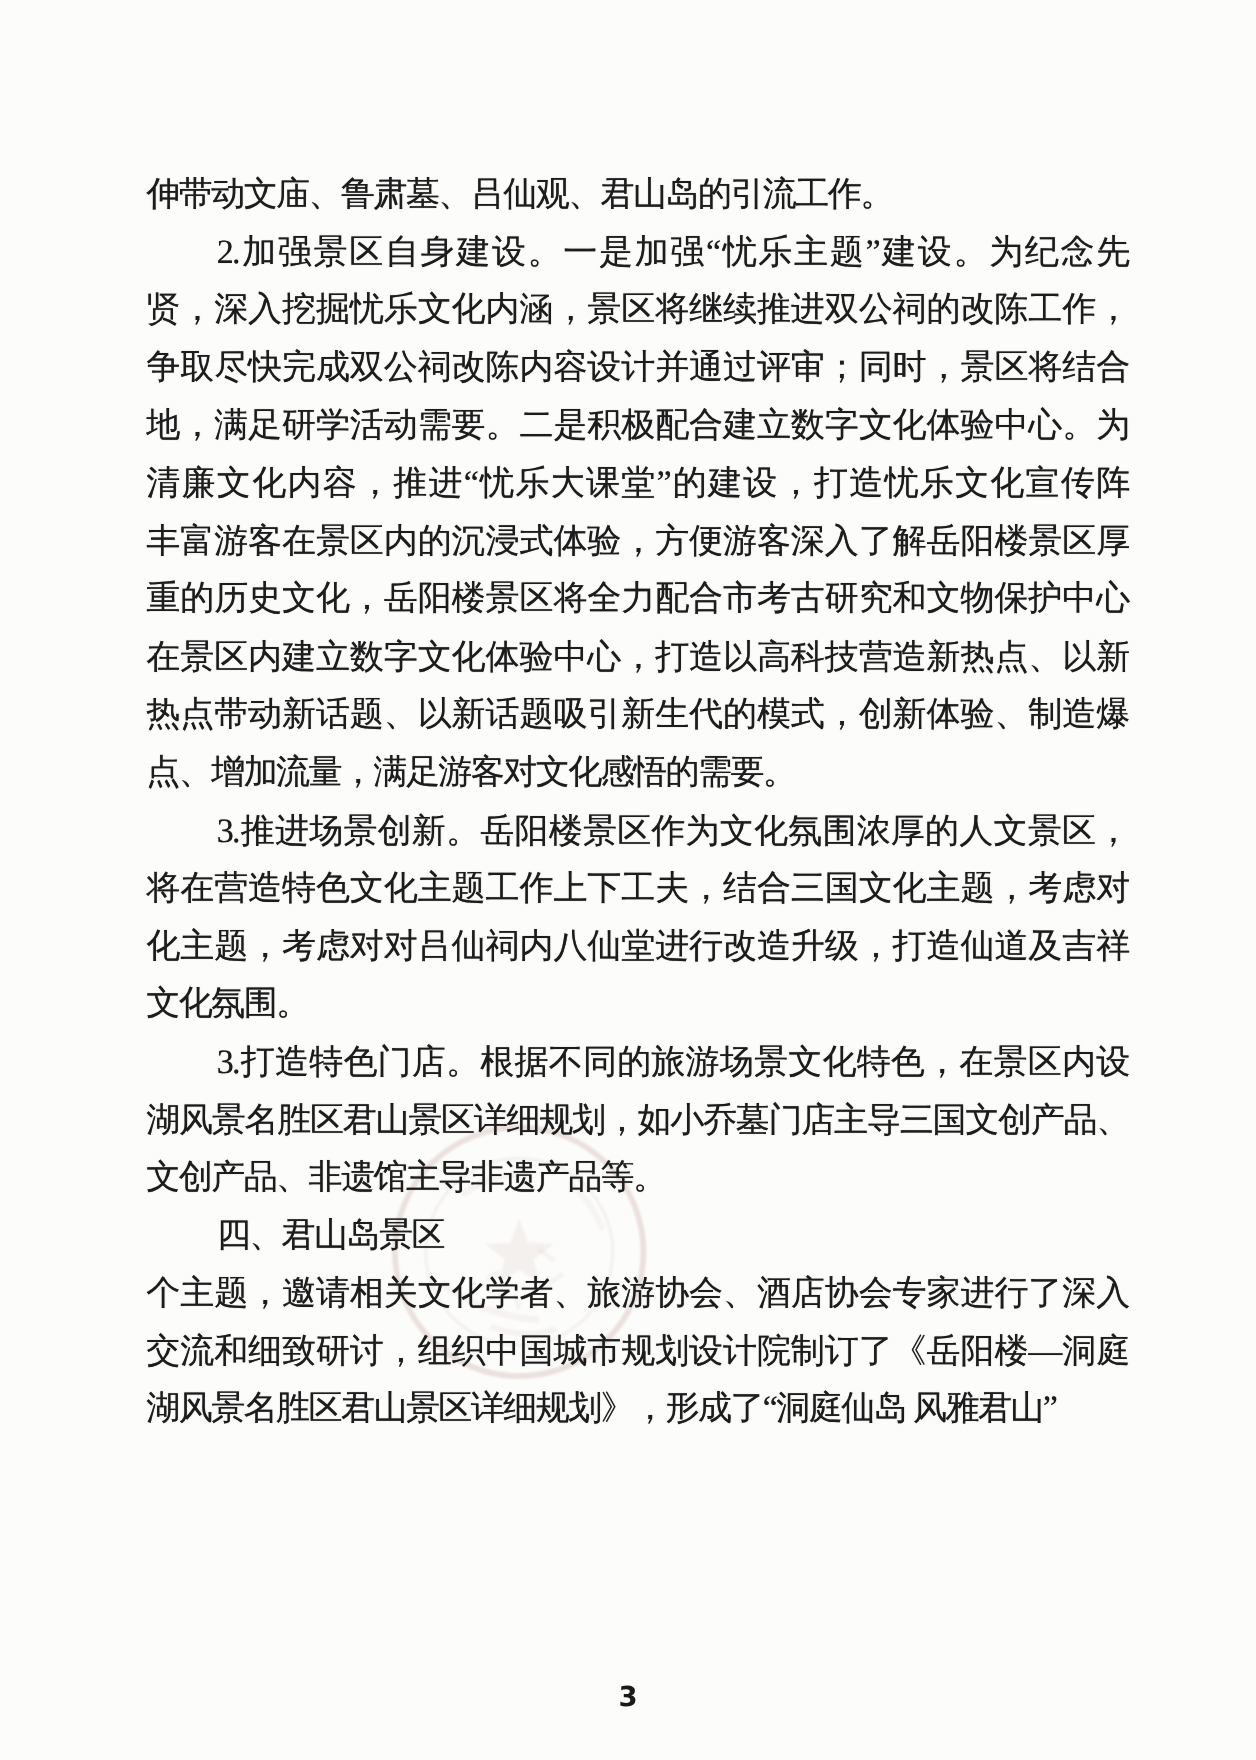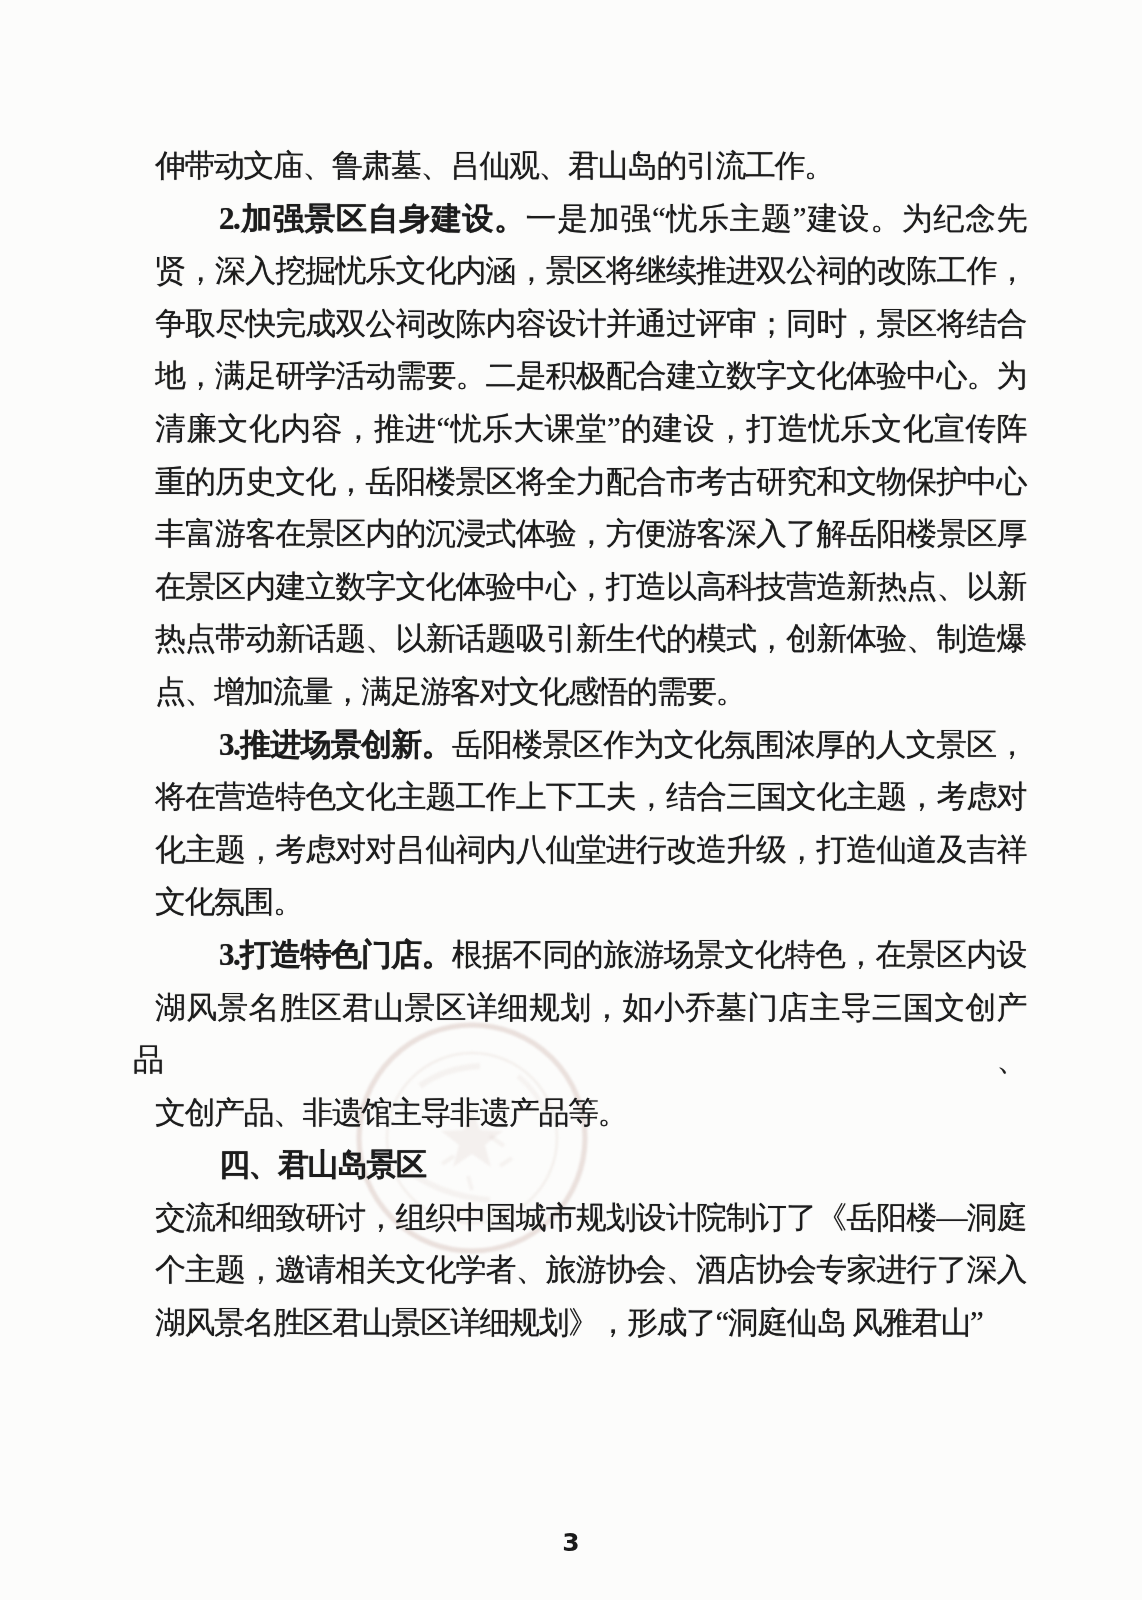--- a/index.html
+++ b/index.html
@@ -7,32 +7,32 @@
     width: 1142px; height: 1600px;
     background: #fcfcfb;
     position: relative;
     overflow: hidden;
     font-family: "Liberation Serif", "DejaVu Serif", serif;
   }
   .page { position: absolute; inset: 0; }
 
   .content {
     position: absolute;
-    left: 133px; top: 140px; width: 893px;
+    left: 133px; top: 150px; width: 893px;
     font-size: 31px;
     letter-spacing: -1.5px;
     line-height: 52.6px;
     color: #1c1c1c;
     text-shadow: 0 0 0.7px rgba(30,30,30,0.75);
   }
   .line { text-align: justify; white-space: normal; }
   .line.fill { text-align-last: justify; }
   .line.end  { text-align-last: left; }
   .indent { text-indent: 64px; }
-  .b { font-weight: bold; margin-left: 22px; }
+  .b { font-weight: normal; }
 
   .seal {
     position: absolute;
     left: 350px; top: 1016px;
     width: 244px; height: 244px;
     filter: blur(1.1px);
     pointer-events: none;
   }
 
   .pagenum {
@@ -63,33 +63,33 @@
     </svg>
   </div>
 
   <div class="content">
     <div class="line end"><span class="b"></span><span>伸带动文庙、鲁肃墓、吕仙观、君山岛的引流工作。</span></div>
     <div class="line fill indent"><span class="b">2.加强景区自身建设。</span><span>一是加强“忧乐主题”建设。为纪念先</span></div>
     <div class="line fill"><span class="b"></span><span>贤，深入挖掘忧乐文化内涵，景区将继续推进双公祠的改陈工作，</span></div>
     <div class="line fill"><span class="b"></span><span>争取尽快完成双公祠改陈内容设计并通过评审；同时，景区将结合</span></div>
     <div class="line fill"><span class="b"></span><span>地，满足研学活动需要。二是积极配合建立数字文化体验中心。为</span></div>
     <div class="line fill"><span class="b"></span><span>清廉文化内容，推进“忧乐大课堂”的建设，打造忧乐文化宣传阵</span></div>
+    <div class="line fill"><span class="b"></span><span>丰富游客在景区内的沉浸式体验，方便游客深入了解岳阳楼景区厚</span></div>
     <div class="line fill"><span class="b"></span><span>重的历史文化，岳阳楼景区将全力配合市考古研究和文物保护中心</span></div>
-    <div class="line fill"><span class="b"></span><span>丰富游客在景区内的沉浸式体验，方便游客深入了解岳阳楼景区厚</span></div>
     <div class="line fill"><span class="b"></span><span>在景区内建立数字文化体验中心，打造以高科技营造新热点、以新</span></div>
     <div class="line fill"><span class="b"></span><span>热点带动新话题、以新话题吸引新生代的模式，创新体验、制造爆</span></div>
     <div class="line end"><span class="b"></span><span>点、增加流量，满足游客对文化感悟的需要。</span></div>
     <div class="line fill indent"><span class="b">3.推进场景创新。</span><span>岳阳楼景区作为文化氛围浓厚的人文景区，</span></div>
     <div class="line fill"><span class="b"></span><span>将在营造特色文化主题工作上下工夫，结合三国文化主题，考虑对</span></div>
     <div class="line fill"><span class="b"></span><span>化主题，考虑对对吕仙祠内八仙堂进行改造升级，打造仙道及吉祥</span></div>
     <div class="line end"><span class="b"></span><span>文化氛围。</span></div>
     <div class="line fill indent"><span class="b">3.打造特色门店。</span><span>根据不同的旅游场景文化特色，在景区内设</span></div>
     <div class="line fill"><span class="b"></span><span>湖风景名胜区君山景区详细规划，如小乔墓门店主导三国文创产品、</span></div>
     <div class="line end"><span class="b"></span><span>文创产品、非遗馆主导非遗产品等。</span></div>
     <div class="line end indent"><span class="b">四、君山岛景区</span><span></span></div>
+    <div class="line fill"><span class="b"></span><span>个主题，邀请相关文化学者、旅游协会、酒店协会专家进行了深入</span></div>
     <div class="line fill"><span class="b"></span><span>交流和细致研讨，组织中国城市规划设计院制订了《岳阳楼—洞庭</span></div>
-    <div class="line fill"><span class="b"></span><span>个主题，邀请相关文化学者、旅游协会、酒店协会专家进行了深入</span></div>
     <div class="line end"><span class="b"></span><span>湖风景名胜区君山景区详细规划》，形成了“洞庭仙岛 风雅君山”</span></div>
   </div>
 
   <div class="pagenum">3</div>
 
 </div>
 
 </body></html>

